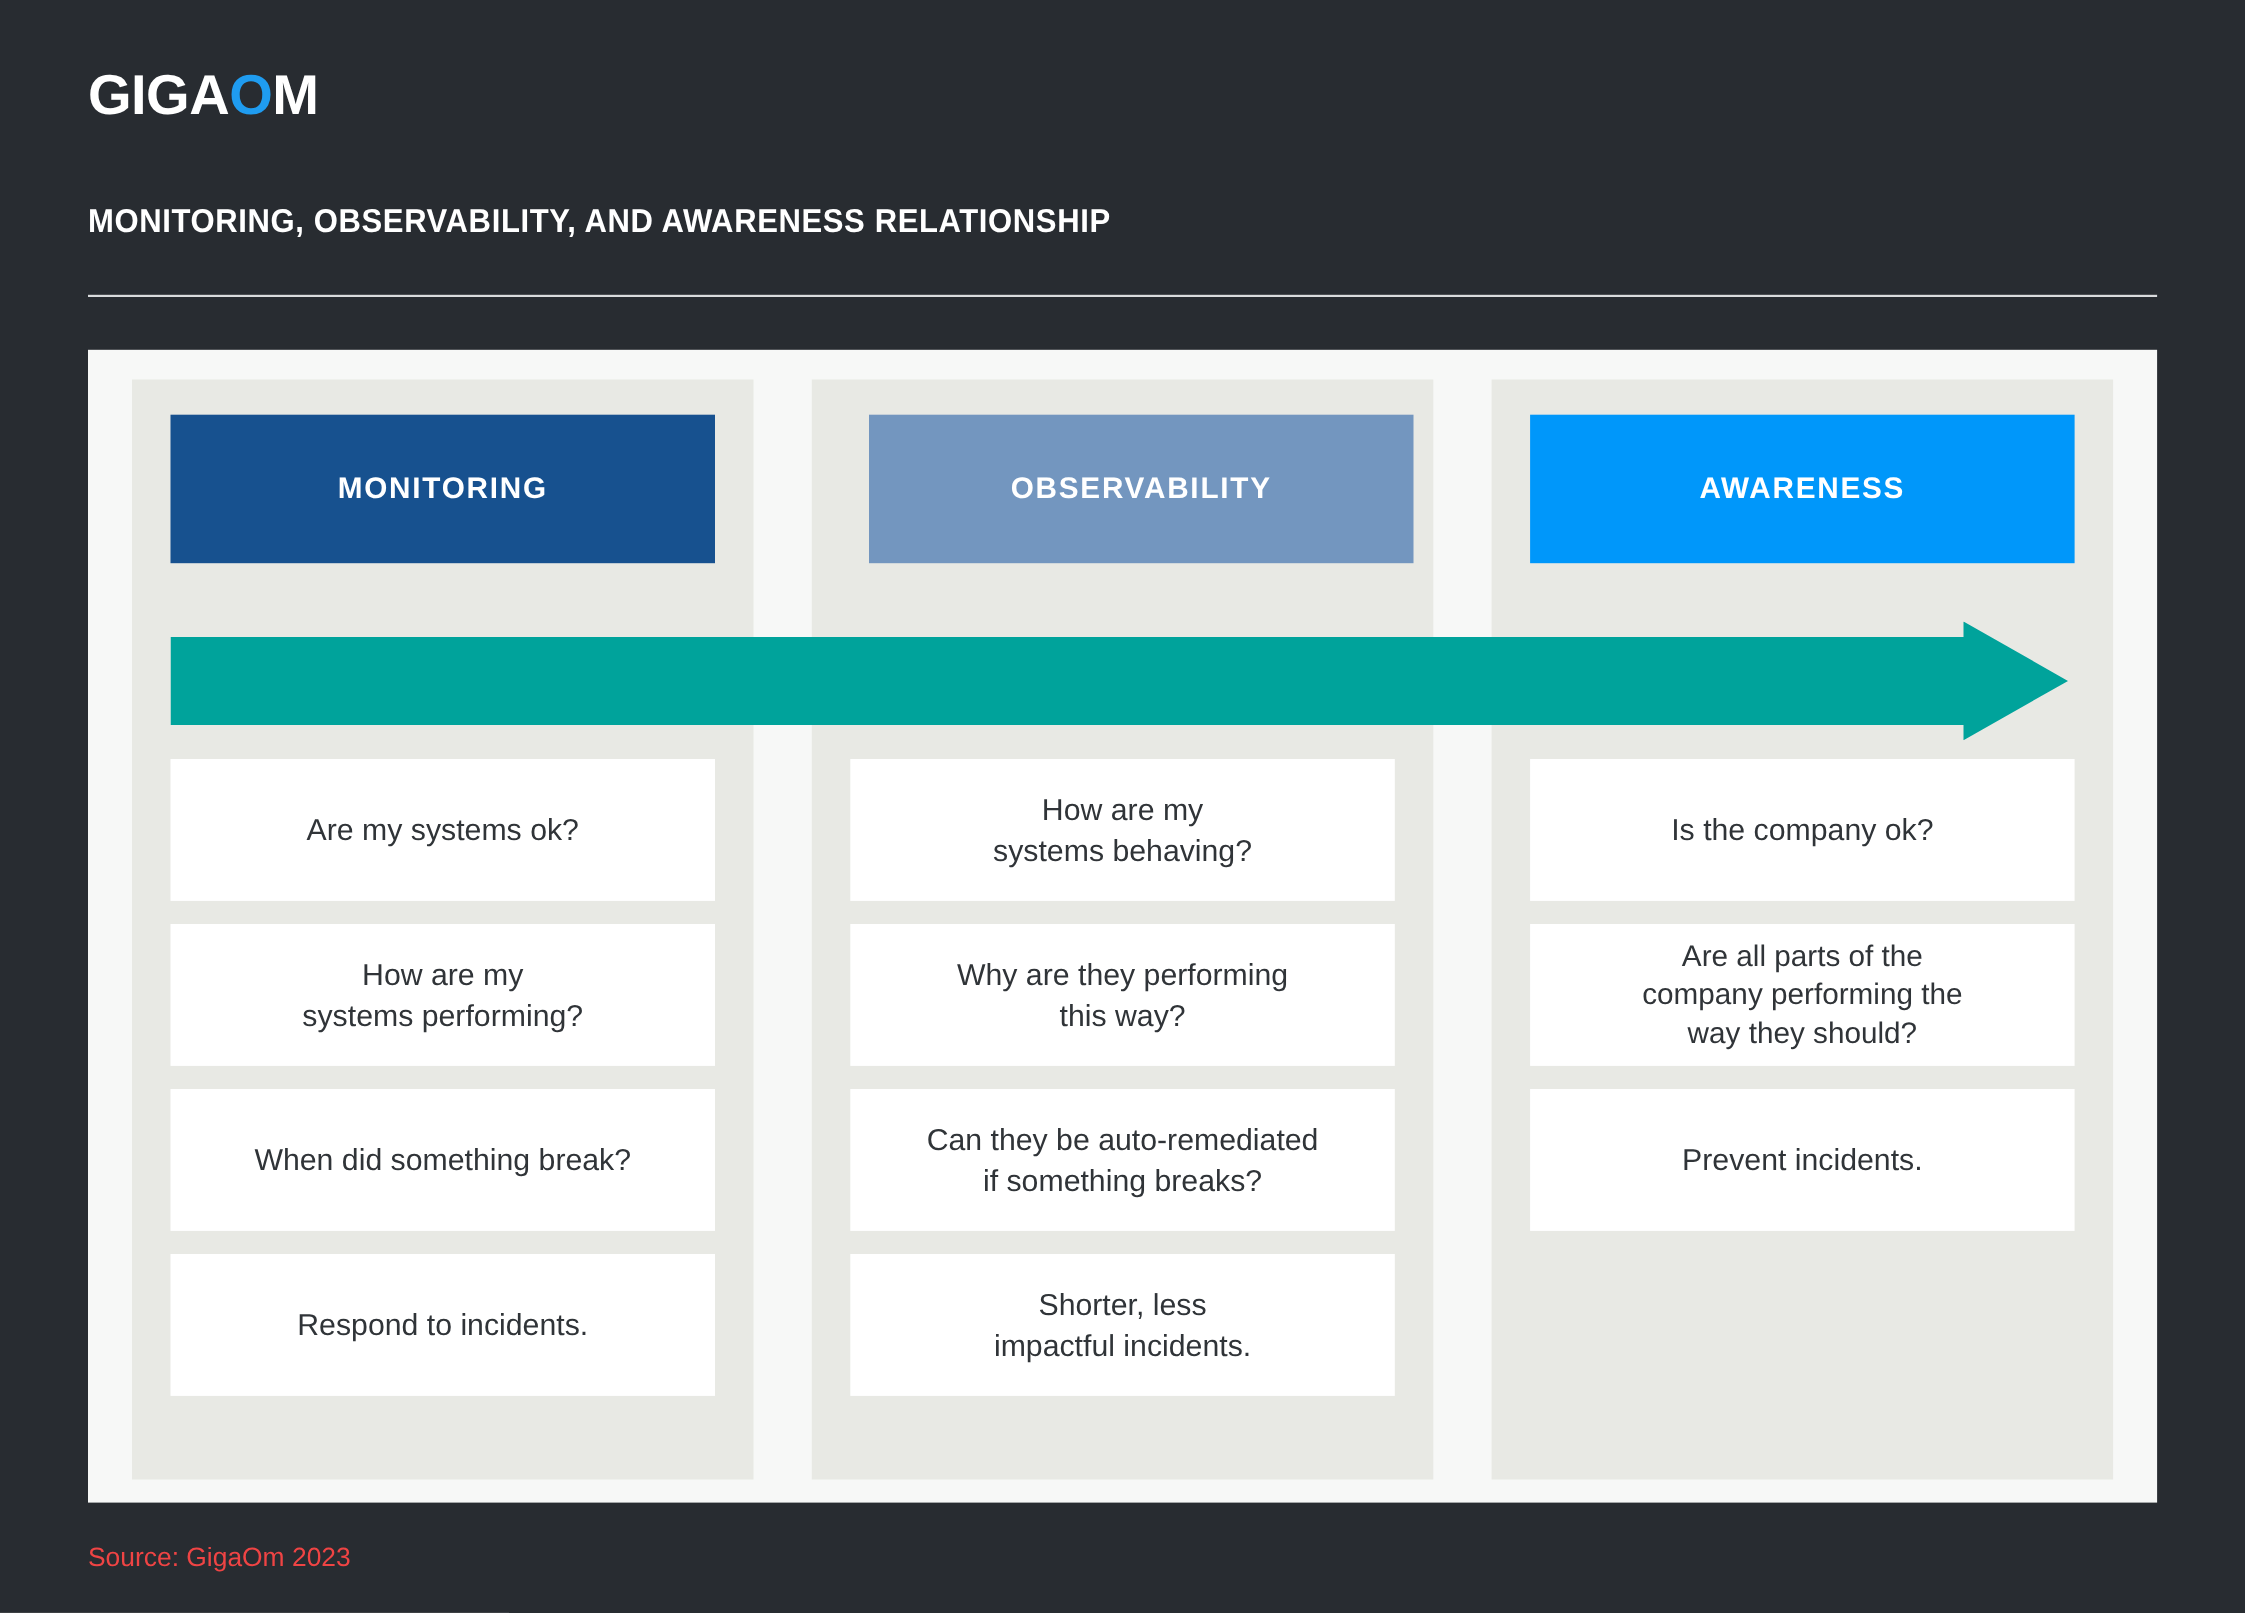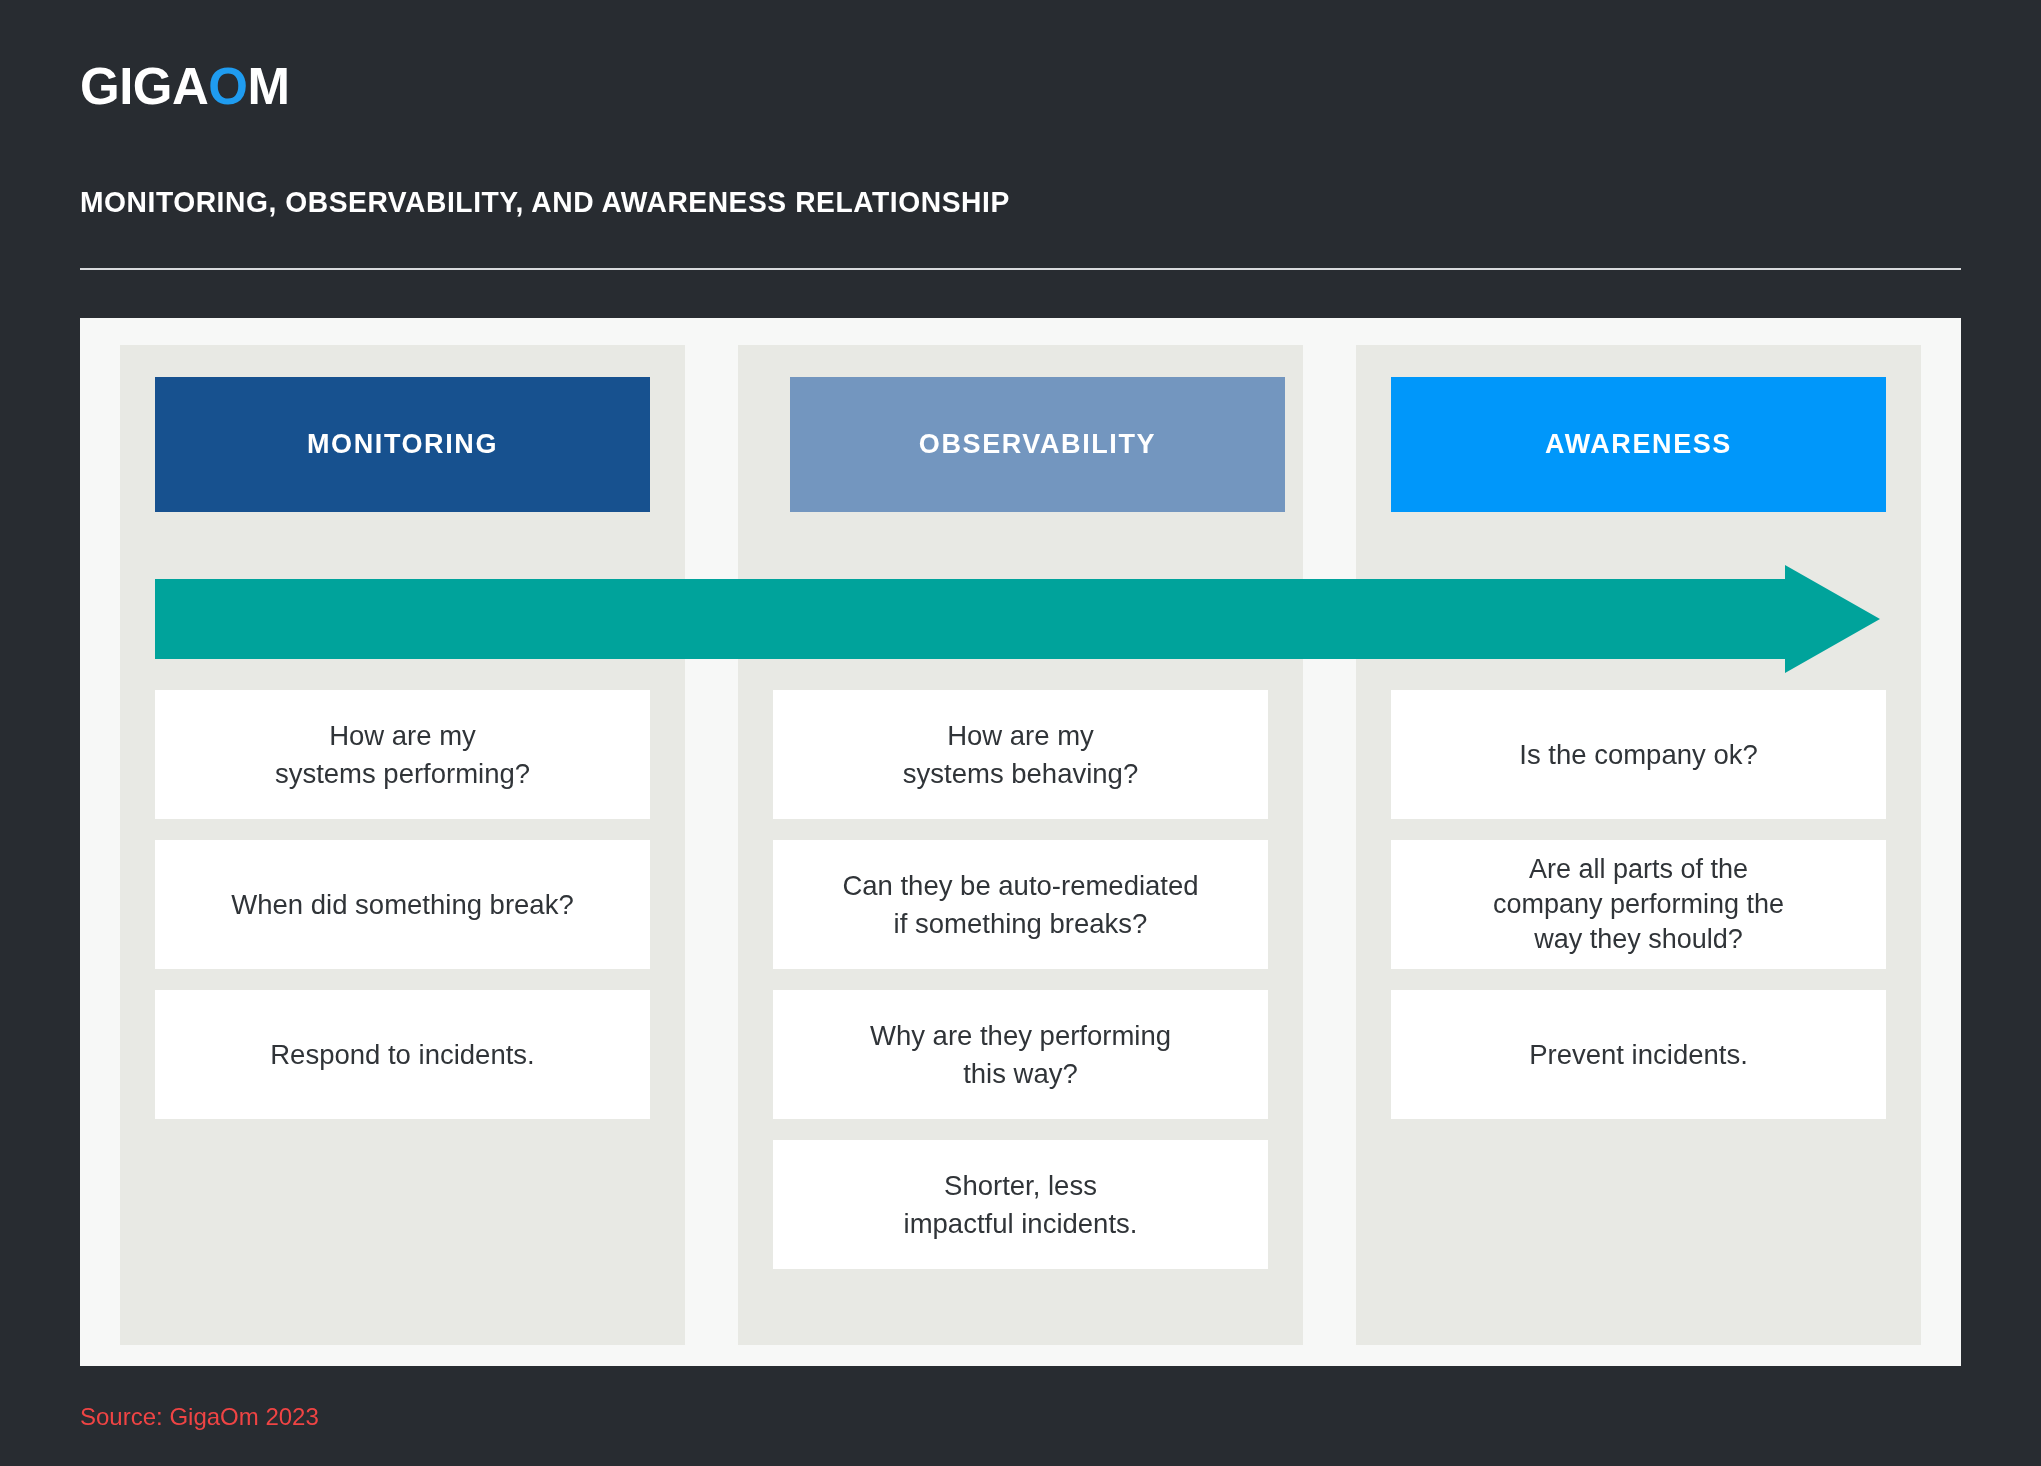--- a/index.html
+++ b/index.html
@@ -161,20 +161,23 @@
 
     <div class="columns">
 
       <div class="column">
         <div class="col-header" style="background:#17518F;">
           <span>MONITORING</span>
         </div>
         <div class="arrow-gap"></div>
         <div class="boxes">
           <div class="qbox">
+            <span><span>Are my systems ok?</span></span>
+          </div>
+          <div class="qbox">
             <span><span>How are my</span><br><span>systems performing?</span></span>
           </div>
           <div class="qbox">
             <span><span>When did something break?</span></span>
           </div>
           <div class="qbox">
             <span><span>Respond to incidents.</span></span>
           </div>
         </div>
       </div>
@@ -182,24 +185,24 @@
       <div class="column">
         <div class="col-header" style="background:#7396BF;margin-left:34px;">
           <span>OBSERVABILITY</span>
         </div>
         <div class="arrow-gap"></div>
         <div class="boxes">
           <div class="qbox">
             <span><span>How are my</span><br><span>systems behaving?</span></span>
           </div>
           <div class="qbox">
+            <span><span>Why are they performing</span><br><span>this way?</span></span>
+          </div>
+          <div class="qbox">
             <span><span>Can they be auto-remediated</span><br><span>if something breaks?</span></span>
-          </div>
-          <div class="qbox">
-            <span><span>Why are they performing</span><br><span>this way?</span></span>
           </div>
           <div class="qbox">
             <span><span>Shorter, less</span><br><span>impactful incidents.</span></span>
           </div>
         </div>
       </div>
 
       <div class="column">
         <div class="col-header" style="background:#0097FA;">
           <span>AWARENESS</span>

